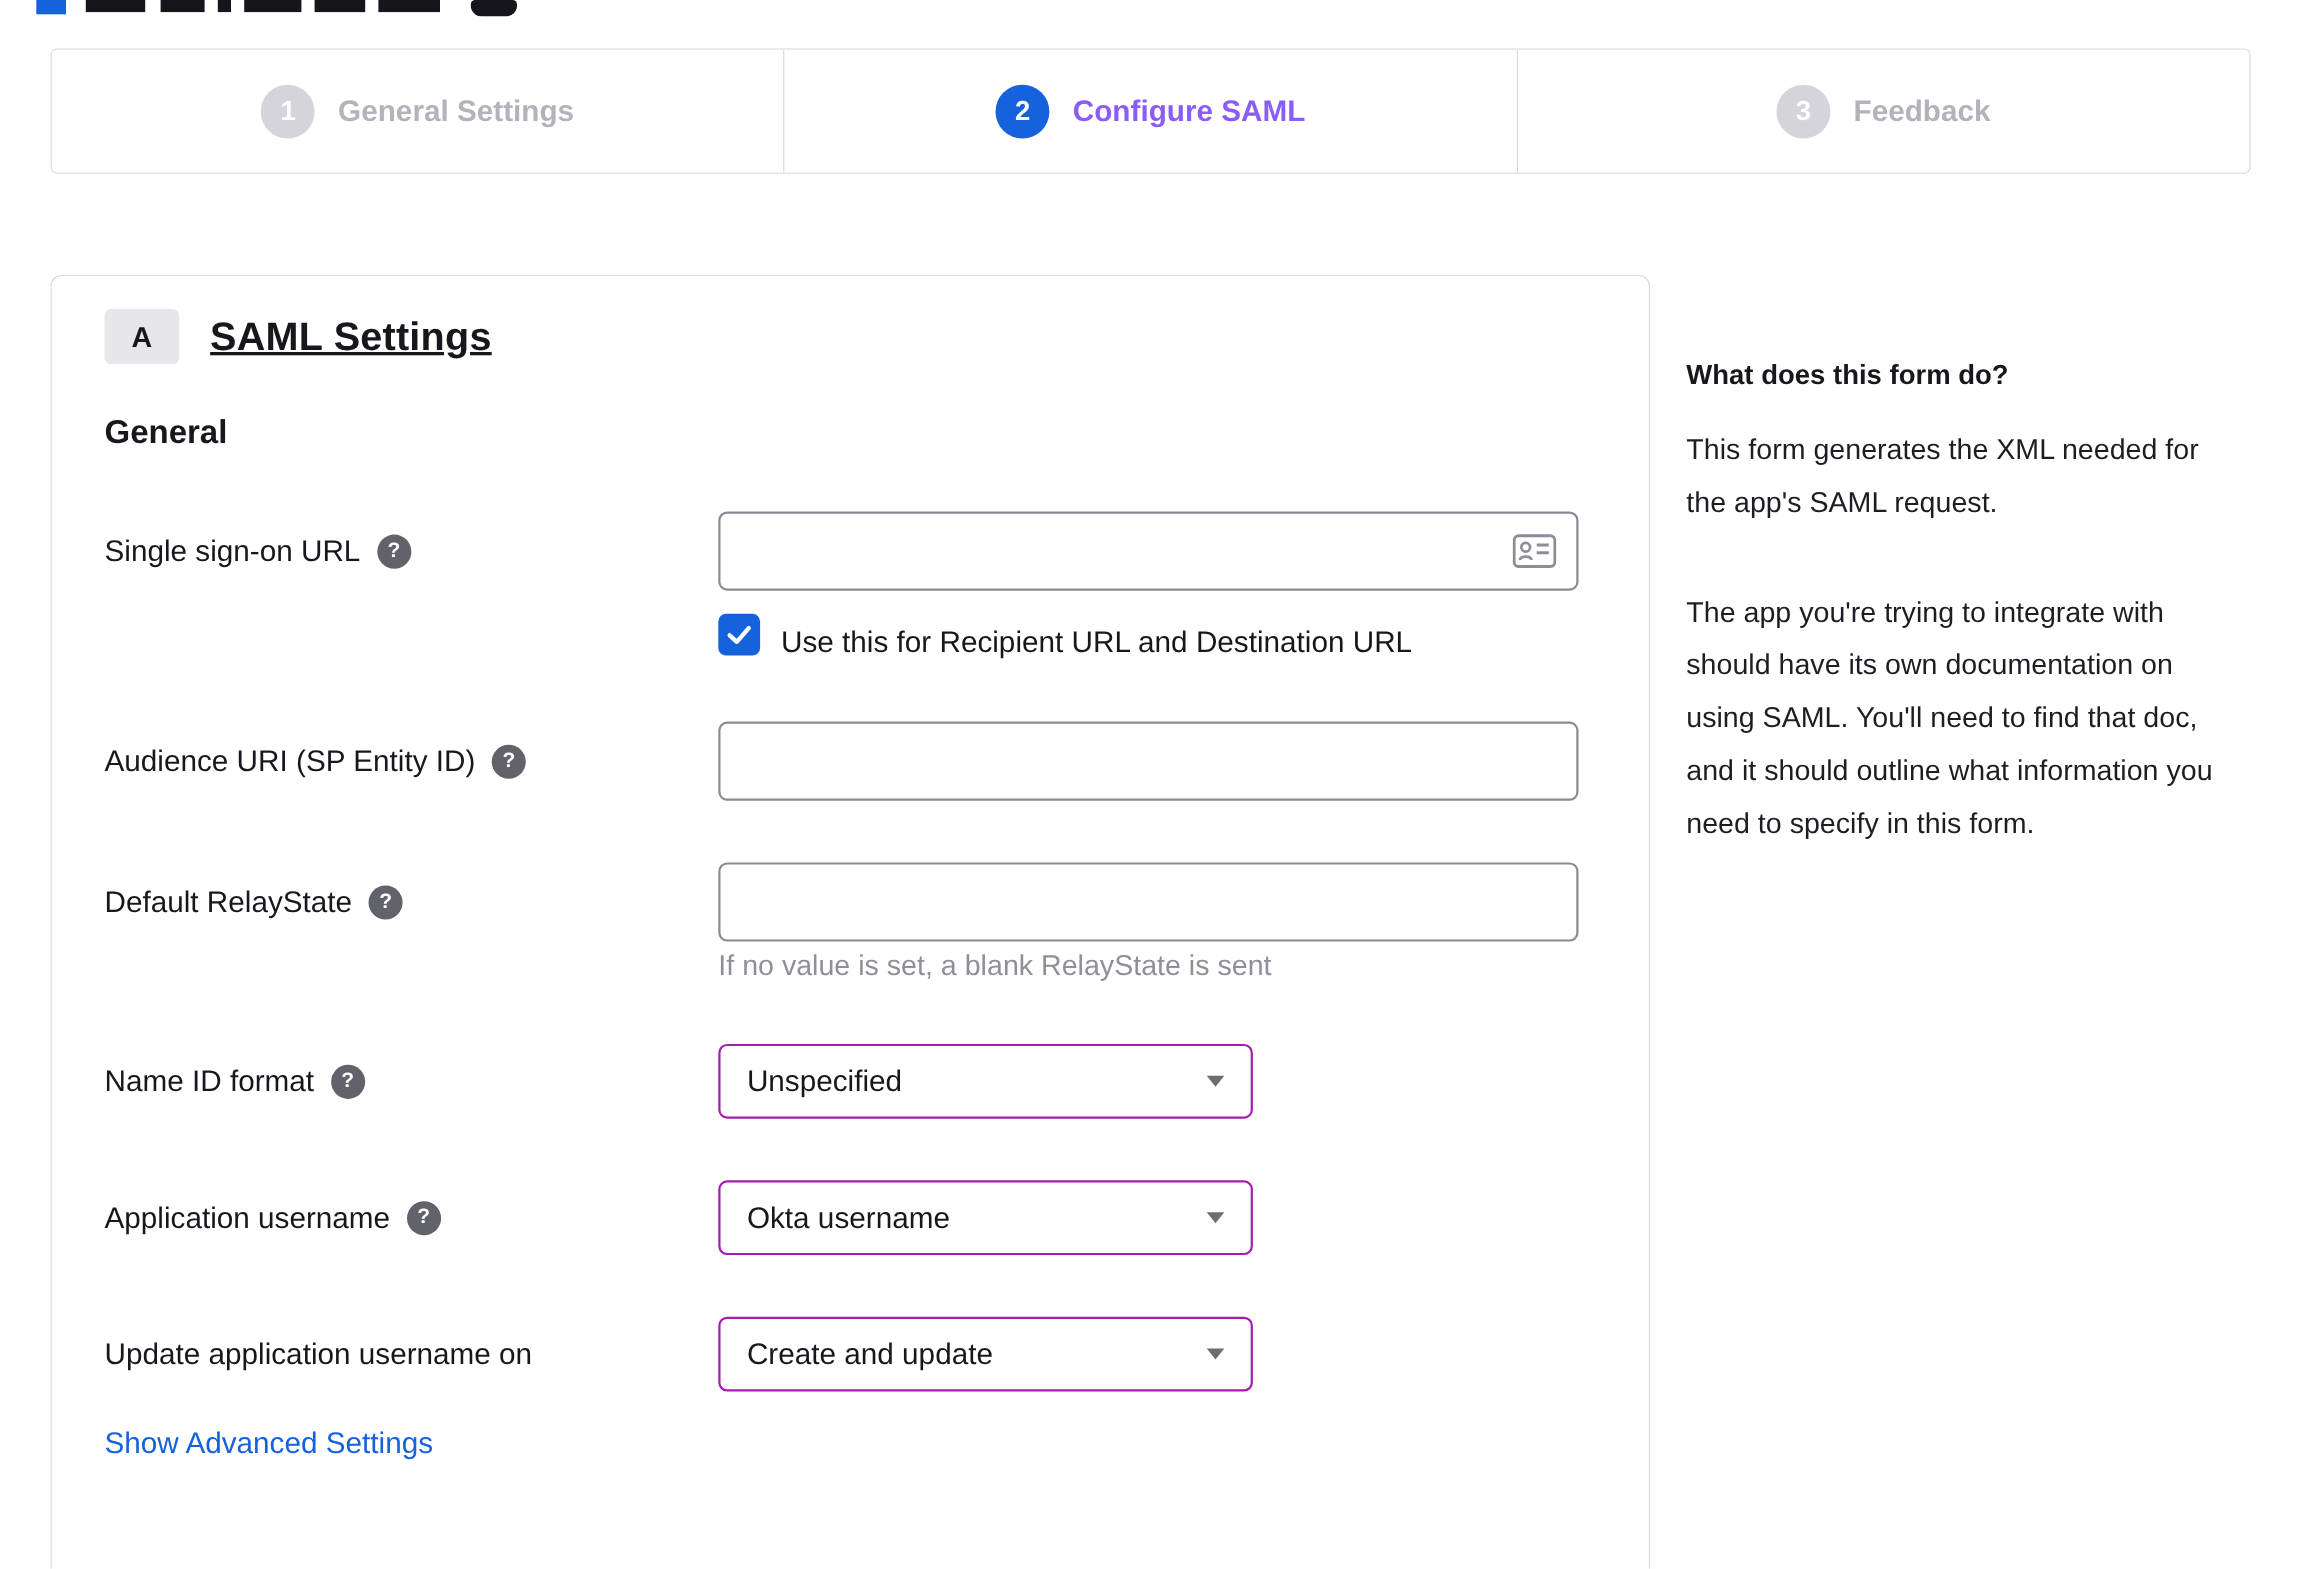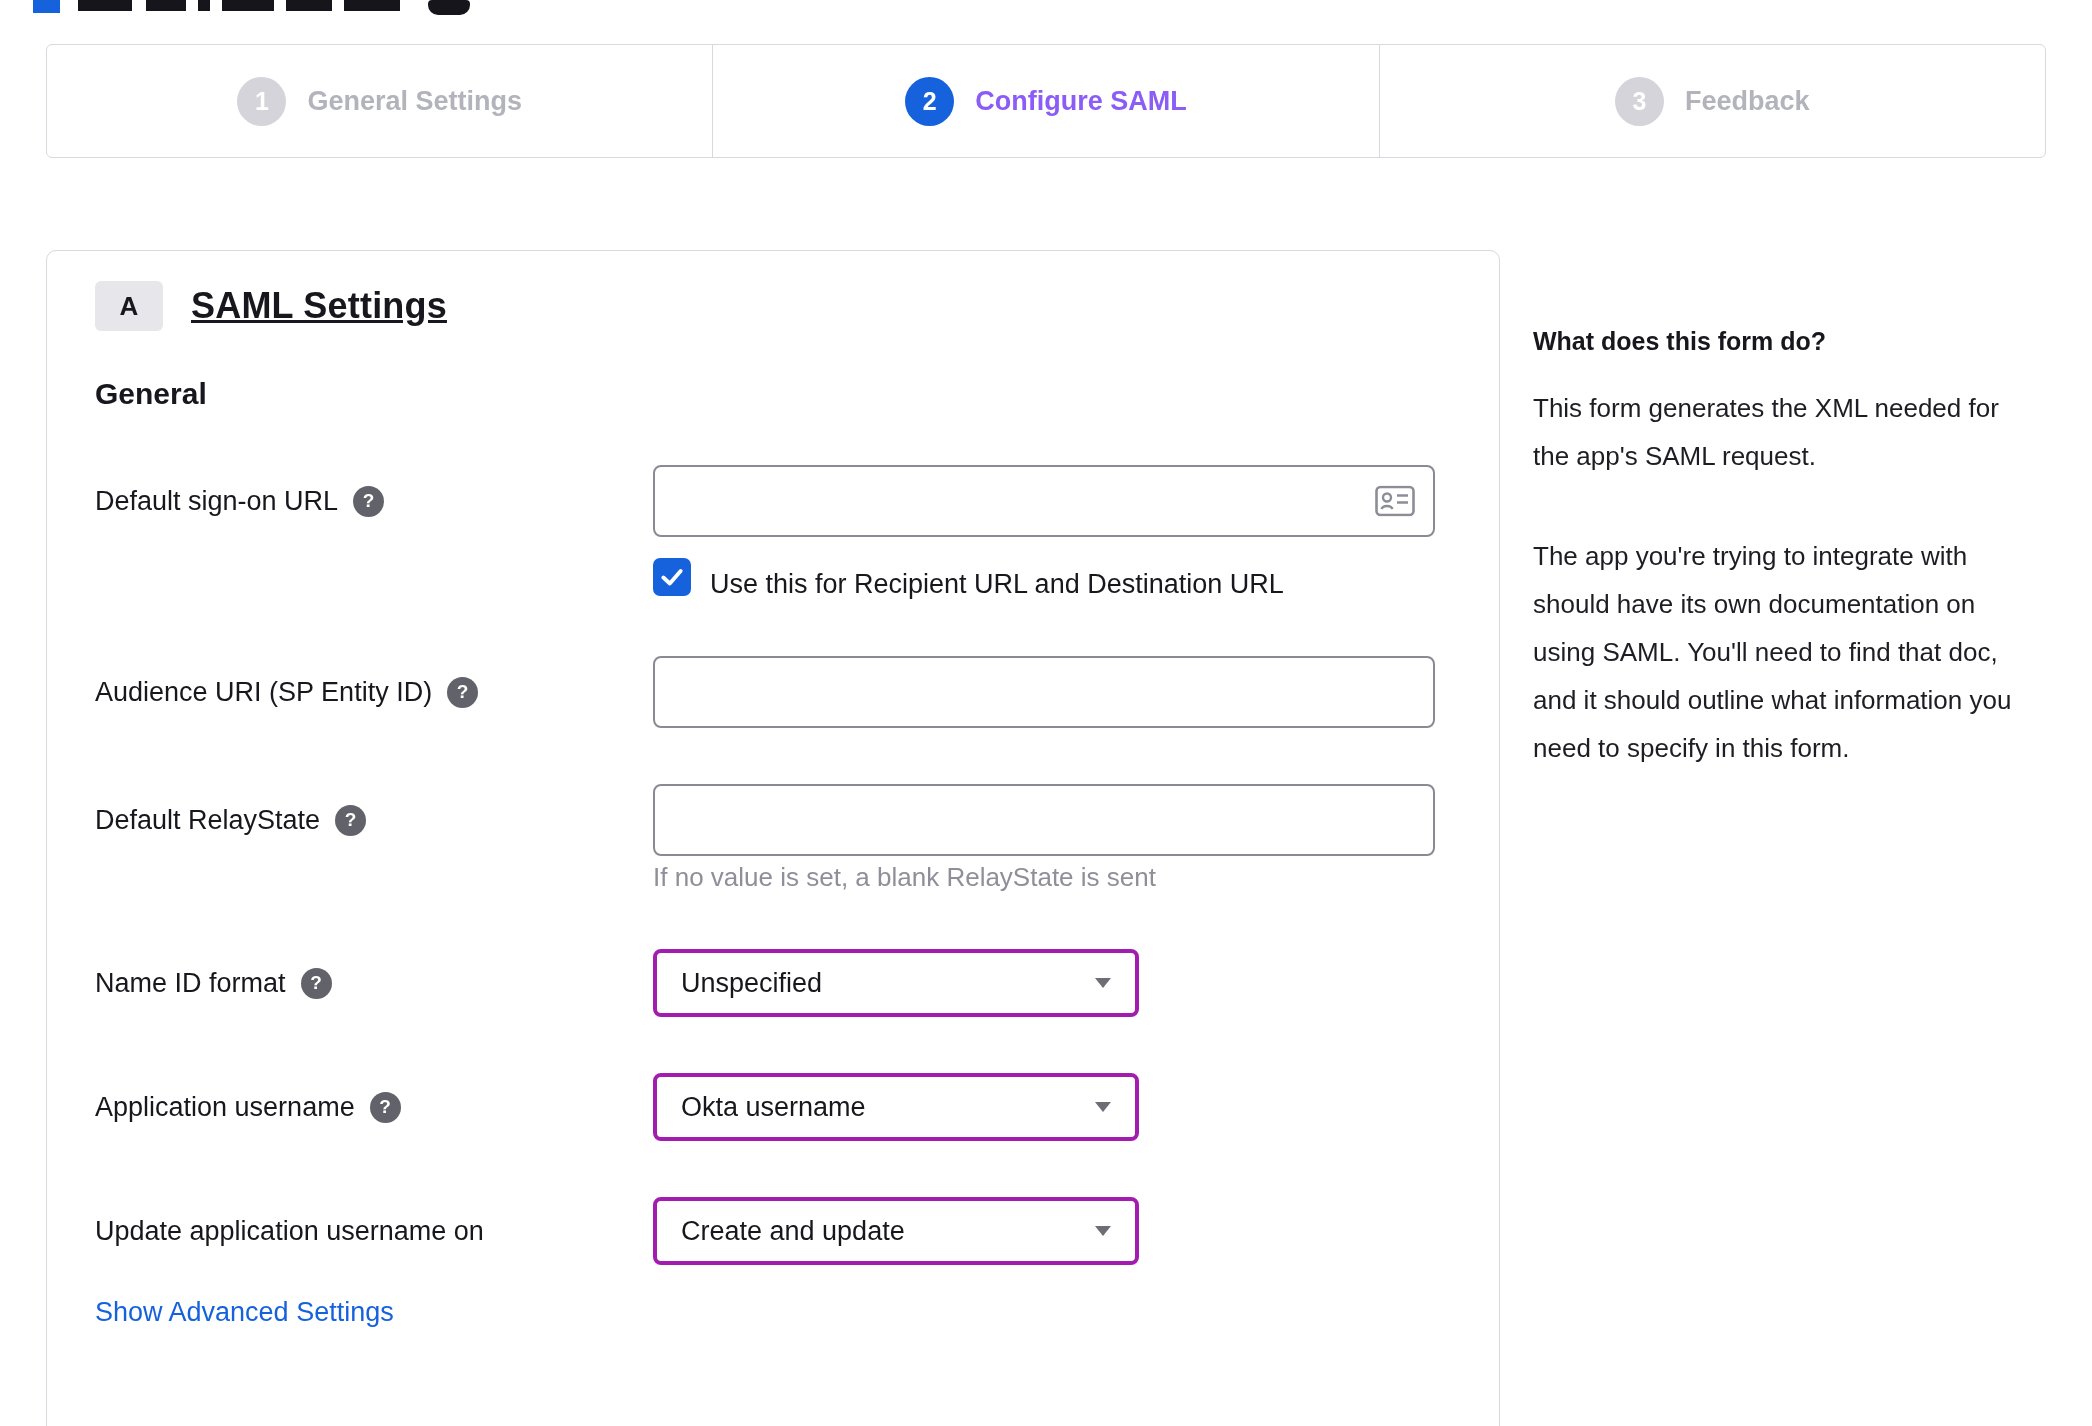--- a/index.html
+++ b/index.html
@@ -101,21 +101,21 @@
     background: #1662dd;
     display: flex; align-items: center; justify-content: center;
     cursor: pointer; flex: none;
   }
   .check-label { font-size: 27px; color: #17171d; margin-top: 16px; }
 
   .hint { margin-top: 6px; font-size: 26px; color: #8f8f99; }
 
   .select {
     width: 486px; height: 68px;
-    border: 4px solid #a21caf; border-radius: 8px;
+    border: 2px solid #a21caf; border-radius: 8px;
     background: #fff;
     display: flex; align-items: center; justify-content: space-between;
     padding: 0 24px; cursor: pointer;
   }
   .select-value { font-size: 27px; color: #17171d; }
   .caret {
     width: 0; height: 0; flex: none;
     border-left: 8px solid transparent;
     border-right: 8px solid transparent;
     border-top: 10px solid #6d6d76;
@@ -165,21 +165,21 @@
   <div class="card">
     <div class="card-head">
       <div class="badge-a">A</div>
       <div class="card-title">SAML Settings</div>
     </div>
 
     <div class="section-title">General</div>
 
     <div class="form-row first">
       <div class="flabel">
-        <span>Default sign-on URL</span>
+        <span>Single sign-on URL</span>
         <span class="help-dot">?</span>
       </div>
       <div class="fstack">
         <div class="input-wrap">
           <input class="text-input" type="text" value="" style="">
           <span class="input-icon">
             <svg width="40" height="31" viewBox="0 0 40 31">
               <rect x="1.5" y="1.5" width="37" height="28" rx="4" fill="none" stroke="#8d8d97" stroke-width="2.6"></rect>
               <circle cx="12" cy="12" r="4" fill="none" stroke="#8d8d97" stroke-width="2.4"></circle>
               <path d="M6.5 23.5 c1.5-4 9.5-4 11 0" fill="none" stroke="#8d8d97" stroke-width="2.4"></path>

